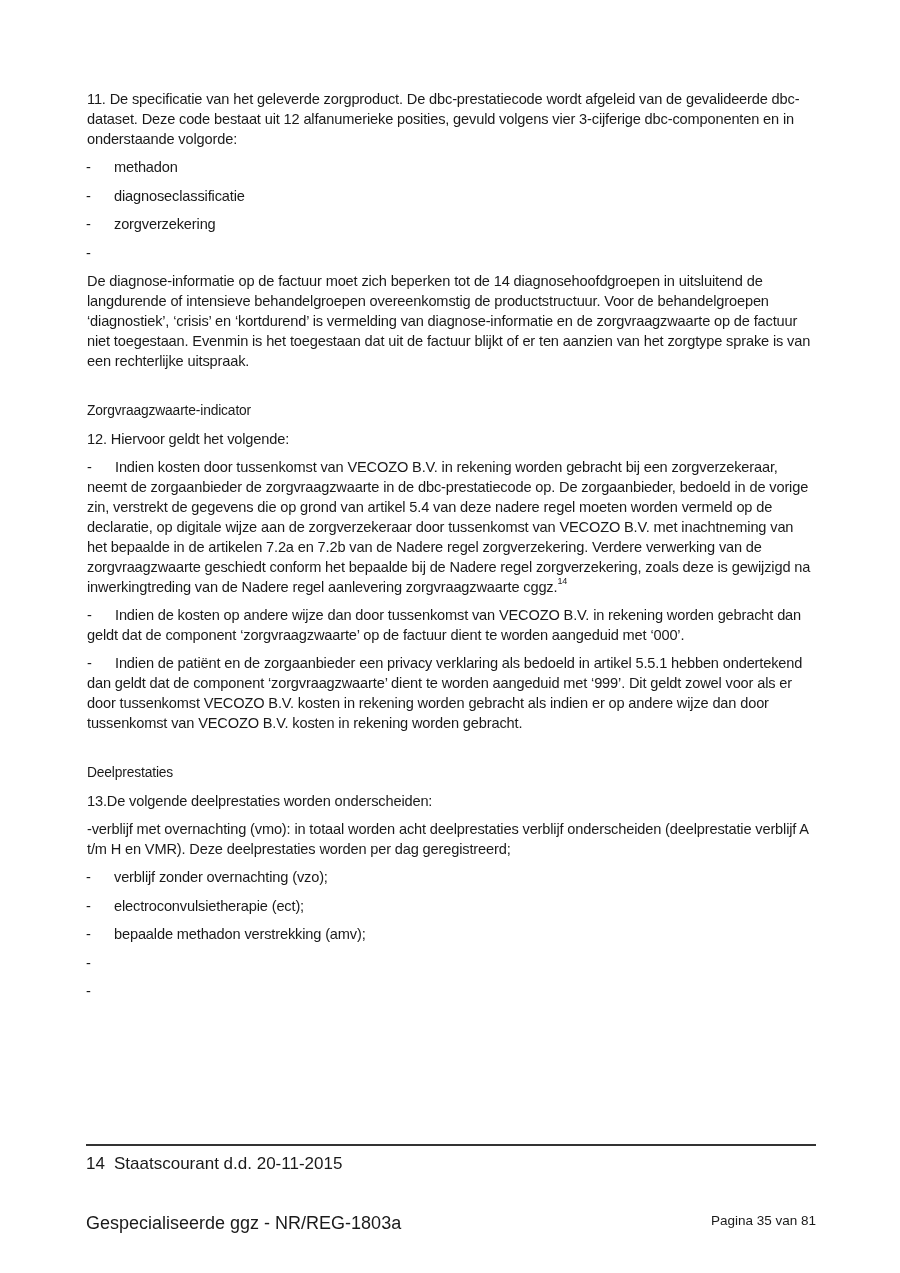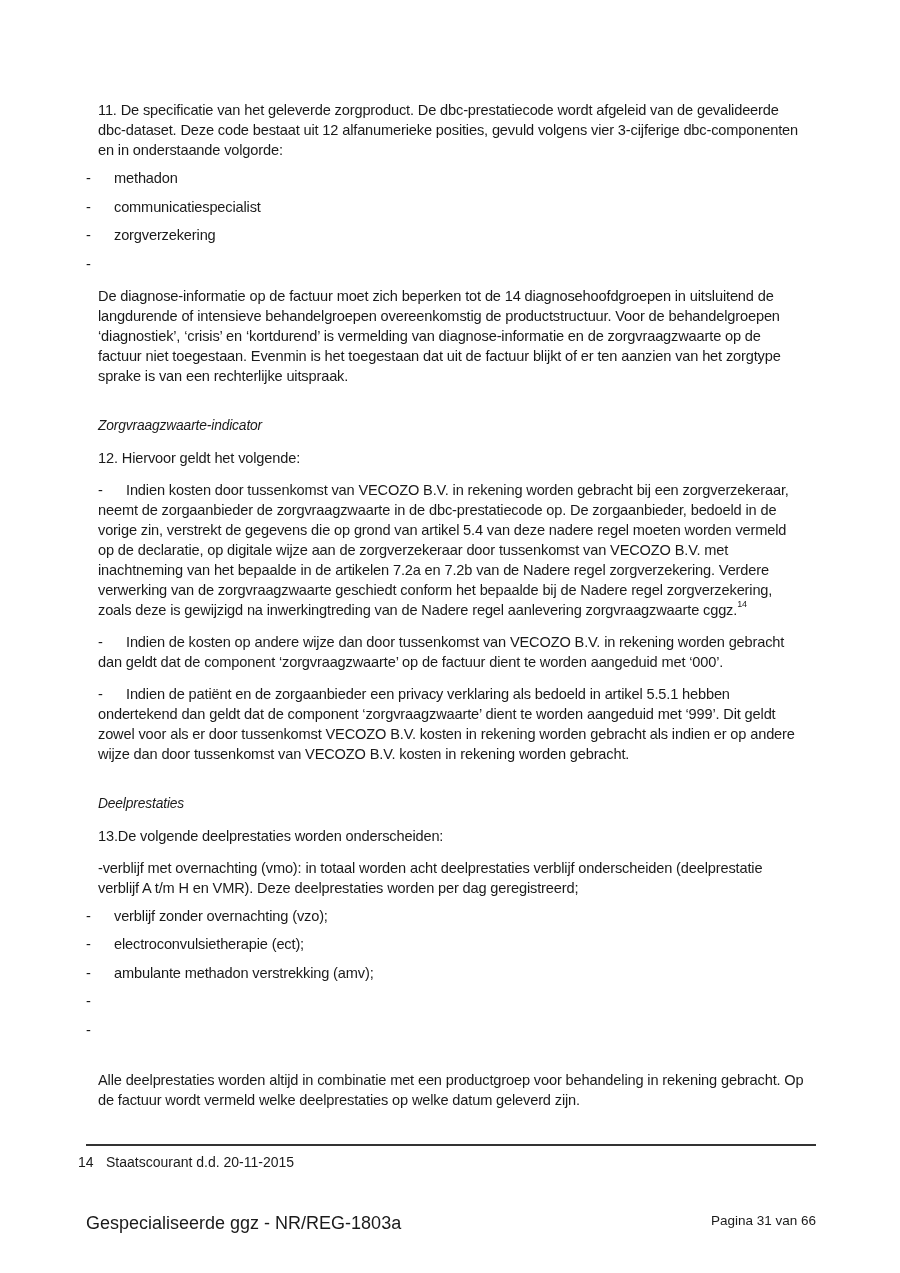--- a/index.html
+++ b/index.html
@@ -1,45 +1,45 @@
 <!DOCTYPE html>
 <html><head>
 <meta charset="utf-8">
 <style>
   html, body { margin: 0; padding: 0; background: #ffffff; }
   body { width: 900px; height: 1273px; position: relative; overflow: hidden;
          font-family: "Liberation Sans", sans-serif; color: #1a1a1a; }
   .page { position: absolute; left: 86px; top: 88px; width: 730px; font-size: 14.6px; line-height: 20px; letter-spacing: -0.15px; }
-  p { margin: 12px; }
+  p { margin: 1px; }
   .para { margin-bottom: 8px; }
   .li { display: flex; margin-bottom: 8.5px; }
   .li .dash { width: 28px; flex: none; }
-  .heading { font-style: italic; font-size: 13.8px; margin-top: 30px; margin-bottom: 8px; }
+  .heading { font-size: 13.8px; margin-top: 30px; margin-bottom: 8px; }
   .inline-dash { display: inline-block; width: 28px; }
   sup { font-size: 9px; line-height: 0; vertical-align: 8px; }
   .gap-lg { margin-top: 30px; }
   .footnote-rule { position: absolute; left: 86px; top: 1144px; width: 730px; height: 2px; background: #333; }
-  .footnote { position: absolute; left: 78px; top: 1154px; font-size: 14px; }
+  .footnote { position: absolute; left: 86px; top: 1154px; font-size: 17px; }
   .footnote .num { display: inline-block; width: 28px; }
   .footer-left { position: absolute; left: 86px; top: 1213px; font-size: 18px; }
   .footer-right { position: absolute; right: 84px; top: 1213px; font-size: 13.5px; }
 </style>
 </head>
 <body>
 
 <div class="page">
   <p class="para">11.  De specificatie van het geleverde zorgproduct. De dbc-prestatiecode wordt afgeleid van de gevalideerde dbc-dataset. Deze code bestaat uit 12 alfanumerieke posities, gevuld volgens vier 3-cijferige dbc-componenten en in onderstaande volgorde:</p>
 
   <div class="li">
       <span class="dash">-</span>
       <span>methadon</span>
     </div>
   <div class="li">
       <span class="dash">-</span>
-      <span>communicatiespecialist</span>
+      <span>diagnoseclassificatie</span>
     </div>
   <div class="li">
       <span class="dash">-</span>
       <span>zorgverzekering</span>
     </div>
   <div class="li">
       <span class="dash">-</span>
     </div>
 
   <p class="para">De diagnose-informatie op de factuur moet zich beperken tot de 14 diagnosehoofdgroepen in uitsluitend de langdurende of intensieve behandelgroepen overeenkomstig de productstructuur. Voor de behandelgroepen ‘diagnostiek’, ‘crisis’ en ‘kortdurend’ is vermelding van diagnose-informatie en de zorgvraagzwaarte op de factuur niet toegestaan. Evenmin is het toegestaan dat uit de factuur blijkt of er ten aanzien van het zorgtype sprake is van een rechterlijke uitspraak.</p>
@@ -57,31 +57,30 @@
   <div class="li">
       <span class="dash">-</span>
       <span>verblijf zonder overnachting (vzo);</span>
     </div>
   <div class="li">
       <span class="dash">-</span>
       <span>electroconvulsietherapie (ect);</span>
     </div>
   <div class="li">
       <span class="dash">-</span>
-      <span>ambulante methadon verstrekking (amv);</span>
+      <span>bepaalde methadon verstrekking (amv);</span>
     </div>
   <div class="li">
       <span class="dash">-</span>
     </div>
   <div class="li">
       <span class="dash">-</span>
     </div>
 
-  <p class="para gap-lg">Alle deelprestaties worden altijd in combinatie met een productgroep voor behandeling in rekening gebracht. Op de factuur wordt vermeld welke deelprestaties op welke datum geleverd zijn.</p>
 </div>
 
 <div class="footnote-rule"></div>
 <div class="footnote">
   <span class="num">14</span><span>Staatscourant d.d. 20-11-2015</span>
 </div>
 
 <div class="footer-left">Gespecialiseerde ggz - NR/REG-1803a</div>
-<div class="footer-right">Pagina 31 van 66</div>
+<div class="footer-right">Pagina 35 van 81</div>
 
 </body></html>

